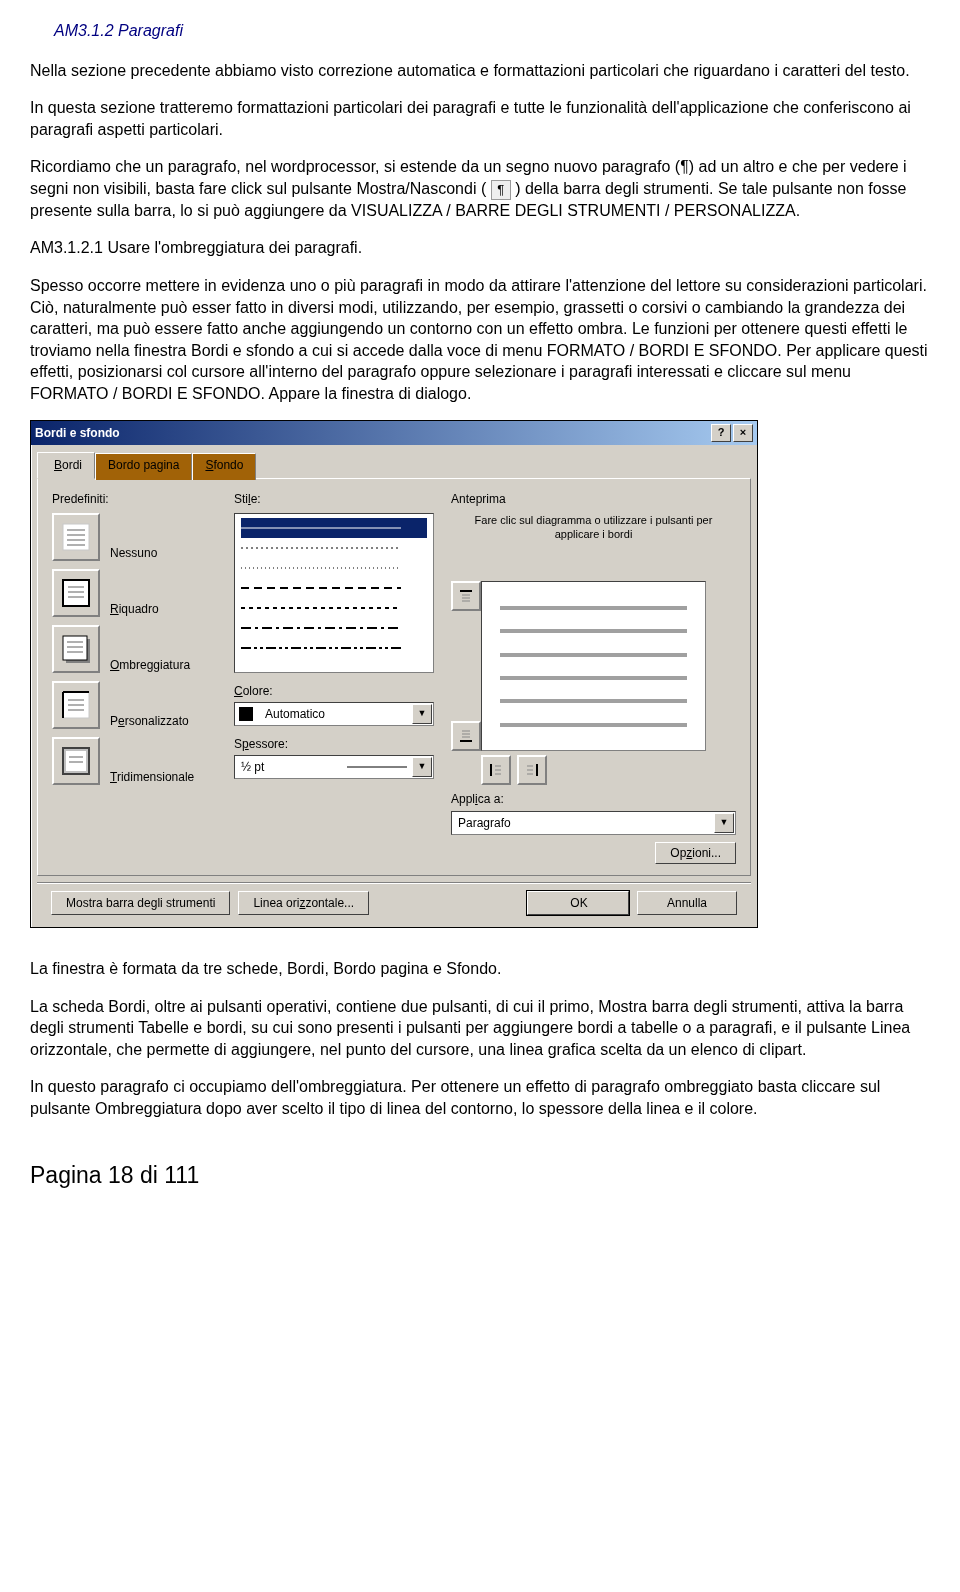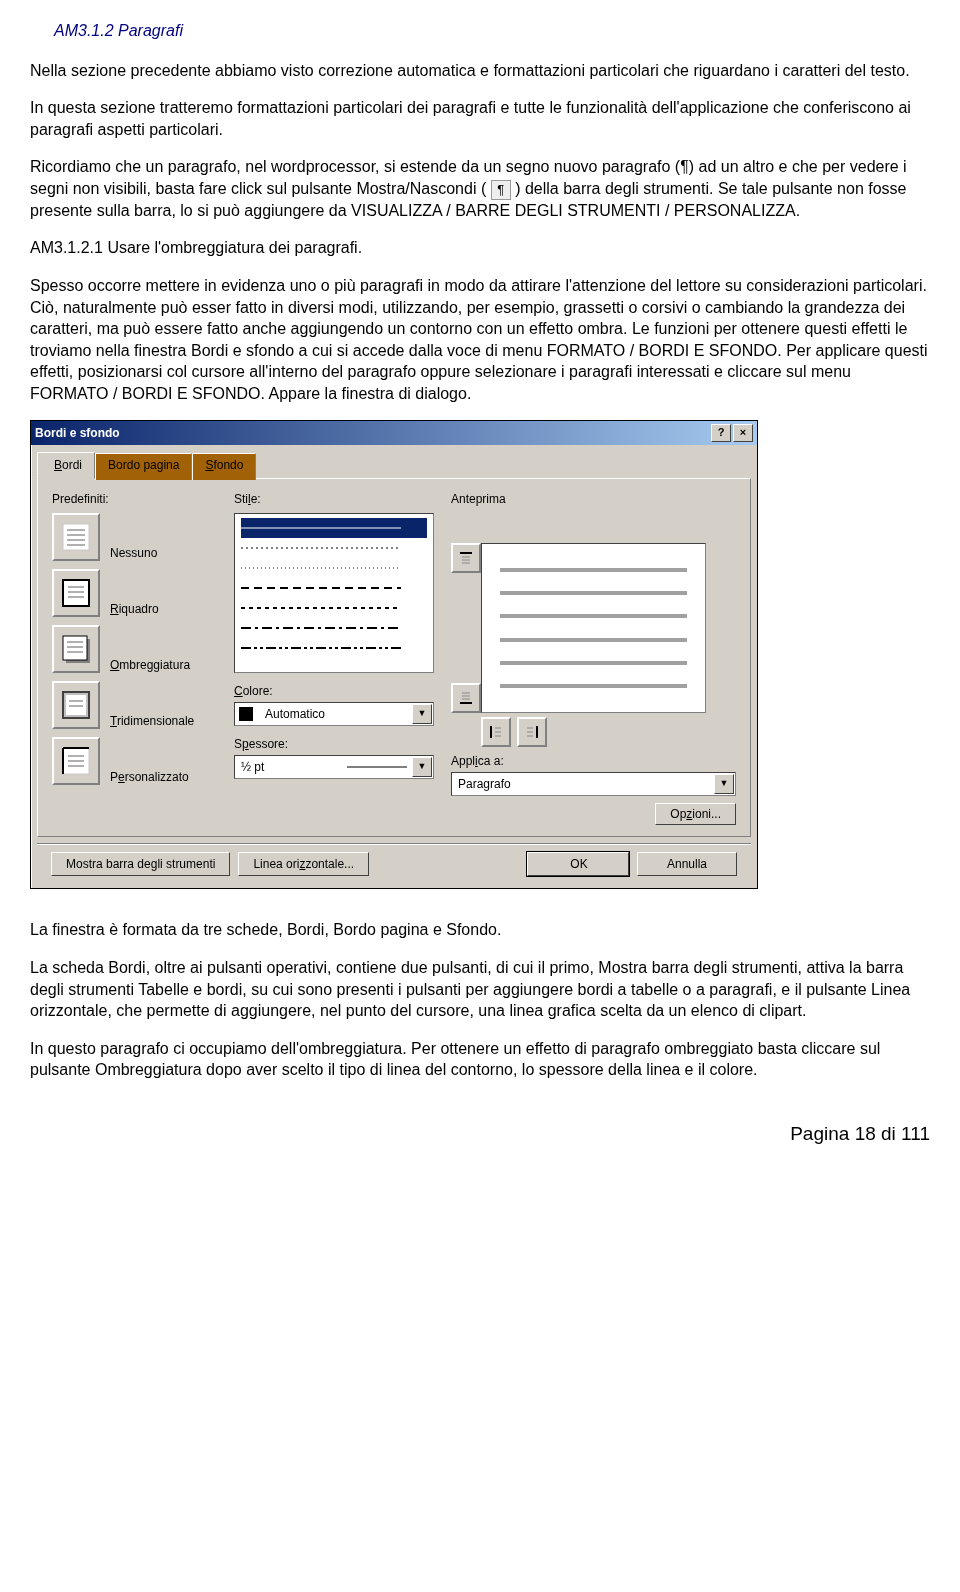--- a/index.html
+++ b/index.html
@@ -215,21 +215,21 @@
     padding: 8px 14px 12px 14px;
     gap: 8px;
     border-top: 1px solid #808080;
     box-shadow: 0 1px 0 #fff inset;
     margin: 0 6px;
   }
   .spacer { flex: 1; }
   .footer {
     margin-top: 40px;
   }
-  .footer .page { text-align: right; font-size: 19px; }
+  .footer .page { text-align: left; font-size: 23px; }
   .footer .credit { font-size: 14px; }
   .link { color: #0000ee; text-decoration: underline; }
   u.accel { text-decoration: underline; }
 </style>
 </head>
 <body>
 
 <div class="heading">AM3.1.2 Paragrafi</div>
 
 <div class="para">Nella sezione precedente abbiamo visto correzione automatica e formattazioni particolari che riguardano i caratteri del testo.</div>
@@ -291,48 +291,48 @@
         <div class="predef-btn">
           <svg width="30" height="30">
               <rect x="5" y="5" width="24" height="24" fill="#808080"></rect>
               <rect x="2" y="2" width="24" height="24" fill="#fff" stroke="#000" stroke-width="1"></rect>
               <line x1="6" y1="8" x2="22" y2="8" stroke="#b0b0b0" stroke-width="2"></line>
               <line x1="6" y1="13" x2="22" y2="13" stroke="#b0b0b0" stroke-width="2"></line>
               <line x1="6" y1="18" x2="22" y2="18" stroke="#b0b0b0" stroke-width="2"></line>
             </svg>
         </div>
         <span><u class="accel">O</u>mbreggiatura</span>
-      </div>
-
-      <div class="predef-item">
-        <div class="predef-btn">
-          <svg width="30" height="30">
-              <rect x="2" y="2" width="26" height="26" fill="#fff"></rect>
-              <rect x="2" y="2" width="26" height="26" fill="none" stroke="#404040" stroke-width="2"></rect>
-              <rect x="4" y="4" width="22" height="22" fill="none" stroke="#c0c0c0" stroke-width="2"></rect>
-              <line x1="8" y1="11" x2="22" y2="11" stroke="#b0b0b0" stroke-width="2"></line>
-              <line x1="8" y1="16" x2="22" y2="16" stroke="#b0b0b0" stroke-width="2"></line>
-            </svg>
-        </div>
-        <span><u class="accel">T</u>ridimensionale</span>
       </div>
 
       <div class="predef-item">
         <div class="predef-btn">
           <svg width="30" height="30">
               <rect x="2" y="2" width="26" height="26" fill="#fff" stroke="#c8c8c8"></rect>
               <line x1="2" y1="2" x2="28" y2="2" stroke="#000" stroke-width="2"></line>
               <line x1="2" y1="2" x2="2" y2="28" stroke="#000" stroke-width="2"></line>
               <line x1="7" y1="10" x2="23" y2="10" stroke="#b0b0b0" stroke-width="2"></line>
               <line x1="7" y1="15" x2="23" y2="15" stroke="#b0b0b0" stroke-width="2"></line>
               <line x1="7" y1="20" x2="23" y2="20" stroke="#b0b0b0" stroke-width="2"></line>
             </svg>
         </div>
         <span>P<u class="accel">e</u>rsonalizzato</span>
       </div>
+
+      <div class="predef-item">
+        <div class="predef-btn">
+          <svg width="30" height="30">
+              <rect x="2" y="2" width="26" height="26" fill="#fff"></rect>
+              <rect x="2" y="2" width="26" height="26" fill="none" stroke="#404040" stroke-width="2"></rect>
+              <rect x="4" y="4" width="22" height="22" fill="none" stroke="#c0c0c0" stroke-width="2"></rect>
+              <line x1="8" y1="11" x2="22" y2="11" stroke="#b0b0b0" stroke-width="2"></line>
+              <line x1="8" y1="16" x2="22" y2="16" stroke="#b0b0b0" stroke-width="2"></line>
+            </svg>
+        </div>
+        <span><u class="accel">T</u>ridimensionale</span>
+      </div>
     </div>
 
     <div class="col style">
       <div class="section-label">Sti<u class="accel">l</u>e:</div>
       <div class="style-list">
         <div class="style-row sel">
             <svg width="160" height="6">
               <line x1="0" y1="3" x2="160" y2="3" stroke="#fff" stroke-width="1"></line>
             </svg>
           </div>
@@ -384,20 +384,21 @@
           <svg width="60" height="8" style="margin-right:4px">
               <line x1="0" y1="4" x2="60" y2="4" stroke="#000" stroke-width="1"></line>
             </svg>
           <div class="cbtn">▼</div>
         </div>
       </div>
     </div>
 
     <div class="col preview">
       <div class="section-label">Anteprima</div>
+      <div class="preview-hint">Fare clic sul diagramma o utilizzare i pulsanti per applicare i bordi</div>
 
       <div class="preview-area">
         <div></div>
         <div></div>
         <div></div>
 
         <div style="display:flex;flex-direction:column;justify-content:space-between">
           <div class="edge-btn">
               <svg width="16" height="16">
                 <line x1="2" y1="3" x2="14" y2="3" stroke="#000" stroke-width="2"></line>

